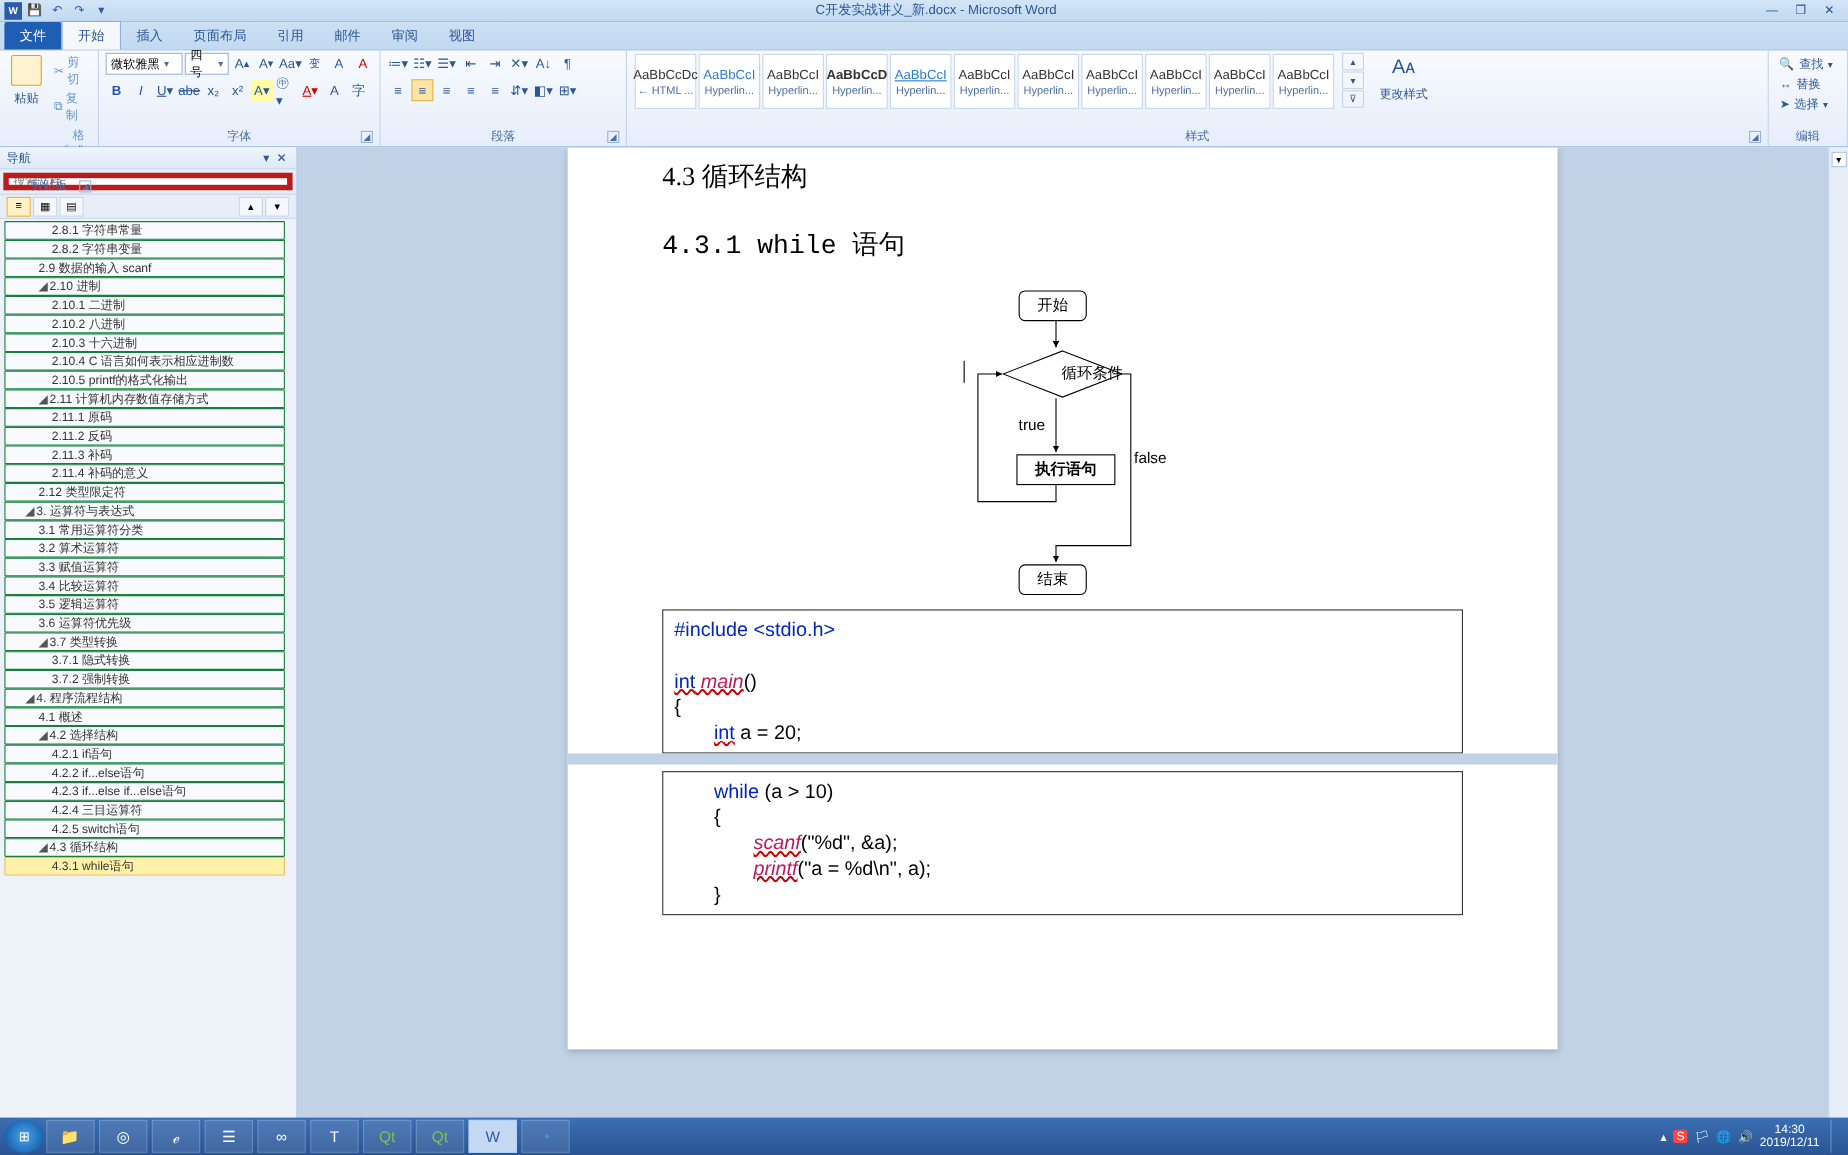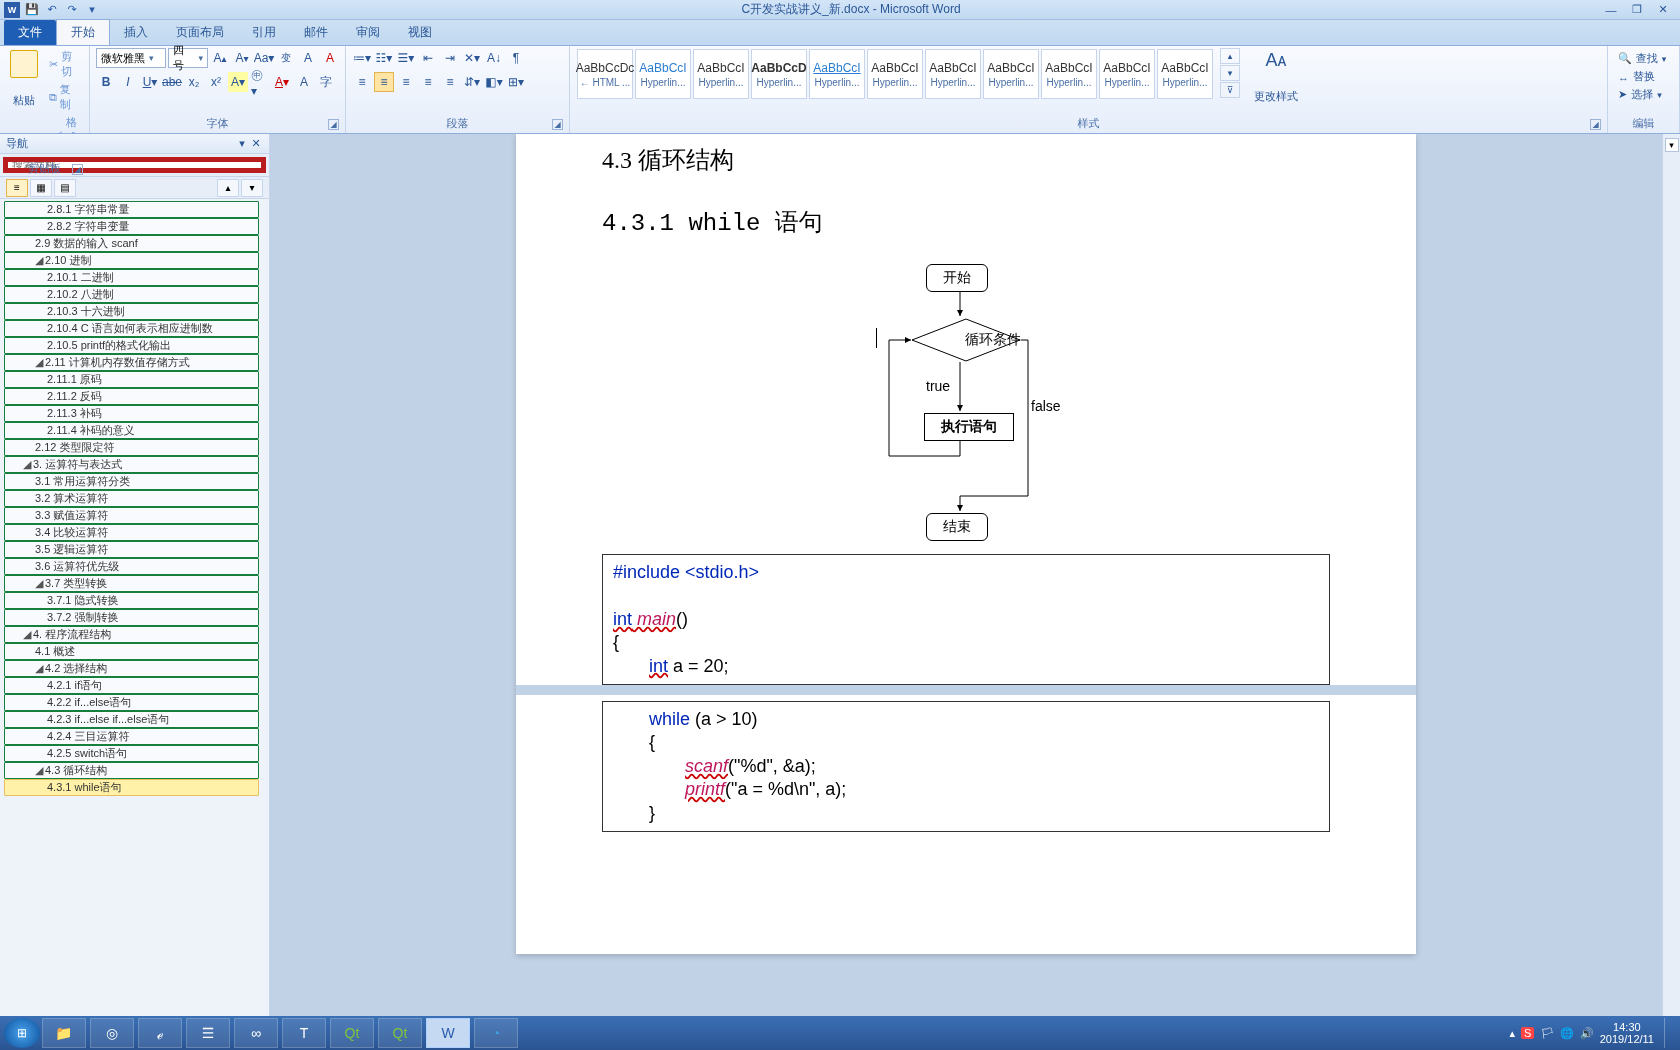--- a/index.html
+++ b/index.html
@@ -20,21 +20,21 @@
 .tab.active { background: #f5f7fa; border: 1px solid #8faede; border-bottom: none; }
 
 
 .ribbon { height: 88px; background: linear-gradient(to bottom,#f8fafe,#e6eefb); border-bottom: 1px solid #8faede; display: flex; }
 .group { border-right: 1px solid #c6d5ec; padding: 2px 6px; display: flex; flex-direction: column; }
 .group .body { flex: 1; display: flex; gap: 4px; align-items: flex-start; }
 .group .label { text-align: center; font-size: 11px; color: #4a6fa5; height: 16px; display: flex; align-items: center; justify-content: center; position: relative; }
 .group .label .launcher { position: absolute; right: 0; bottom: 1px; width: 11px; height: 11px; border: 1px solid #9cb3d6; font-size: 8px; line-height: 9px; text-align: center; color: #4a6fa5; cursor: pointer; }
 .btn-col { display: flex; flex-direction: column; align-items: center; padding: 2px 4px; cursor: pointer; text-align: center; }
 .btn-col .big-icon { width: 28px; height: 28px; background: #fff3d0; border: 1px solid #e0a800; border-radius: 2px; }
-.btn-col span { font-size: 11px; color: #2b5797; margin-top: 15px; }
+.btn-col span { font-size: 11px; color: #2b5797; margin-top: 4px; }
 .mini-btns { display: flex; flex-direction: column; gap: 1px; }
 .mini-btn { display: flex; align-items: center; gap: 3px; font-size: 11px; color: #6a96d4; padding: 1px 3px; cursor: pointer; }
 .row-btns { display: flex; gap: 2px; }
 .rb { width: 20px; height: 20px; display: inline-flex; align-items: center; justify-content: center; font-size: 12px; color: #2b5797; cursor: pointer; border: 1px solid transparent; }
 .rb.active { background: #ffe4a3; border: 1px solid #e6b44e; }
 .combo { height: 20px; border: 1px solid #9cb3d6; background: #fff; font-size: 11px; padding: 0 4px; display: inline-flex; align-items: center; gap: 4px; cursor: pointer; }
 .combo::after { content: "▾"; font-size: 9px; color: #4a6fa5; }
 .style-box { width: 56px; height: 50px; border: 1px solid #c6d5ec; background: #fff; margin: 1px; display: flex; flex-direction: column; align-items: center; justify-content: center; cursor: pointer; }
 .style-box .preview { font-size: 12px; color: #333; }
 .style-box .name { font-size: 10px; color: #4a6fa5; margin-top: 2px; }
@@ -72,21 +72,21 @@
 .h2 { font-size: 24px; font-family: Liberation Mono, monospace; margin: 30px 0 20px 0; }
 .flowchart { position: relative; width: 500px; height: 290px; margin: 0 auto; }
 .fc-box { position: absolute; border: 1px solid #000; background: #fff; padding: 4px 16px; font-size: 14px; }
 .fc-start { left: 210px; top: 6px; border-radius: 6px; }
 .fc-end { left: 210px; top: 255px; border-radius: 6px; }
 .fc-diamond { position: absolute; left: 195px; top: 60px; width: 110px; height: 44px; }
 .fc-diamond svg { position:absolute; inset:0; }
 .fc-diamond .lbl { position: absolute; top: 13px; left: 0; width: 100%; text-align: right; font-size: 14px; }
 .fc-exec { left: 208px; top: 155px; font-weight: bold; }
 .fc-true { position: absolute; left: 210px; top: 120px; font-size: 14px; }
-.fc-false { position: absolute; left: 315px; top: 140px; font-size: 14px; }
+.fc-false { position: absolute; left: 315px; top: 150px; font-size: 14px; }
 .flowchart svg.lines { position: absolute; inset: 0; }
 .cursor-caret { position: absolute; left: 160px; top: 70px; width: 1px; height: 20px; background: #000; }
 
 .code-box { border: 1px solid #333; padding: 6px 10px; font-family: "Times New Roman", serif; font-size: 18px; white-space: pre; line-height: 1.3; margin-top: 6px; }
 .code-box .kw-blue { color: #0027b8; }
 .code-box .kw-italic { font-style: italic; color: #be185d; text-decoration: underline; text-decoration-color: #c00; text-decoration-style: wavy; }
 .code-box .red-uline { text-decoration: underline wavy #c00; }
 
 .page-gap { height: 10px; background: #c2d2e6; margin: 0 -86px; }
 

